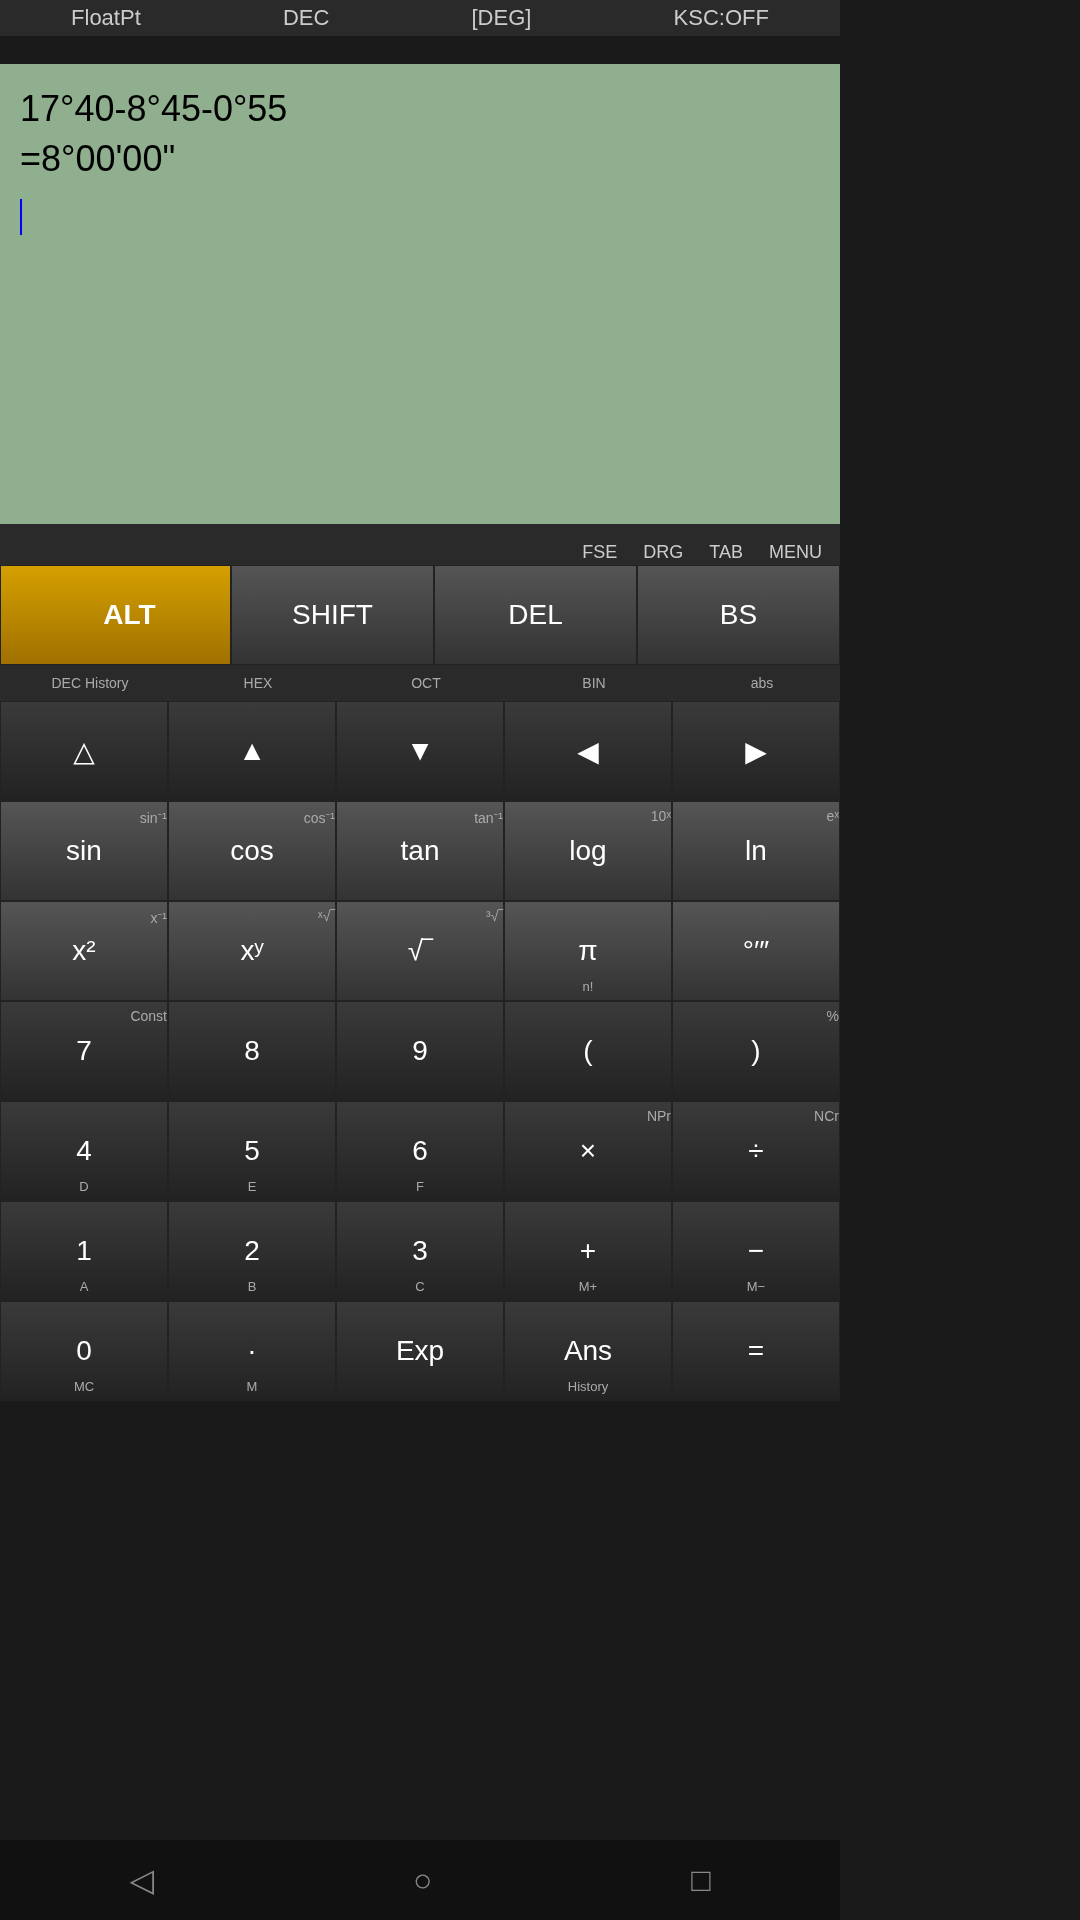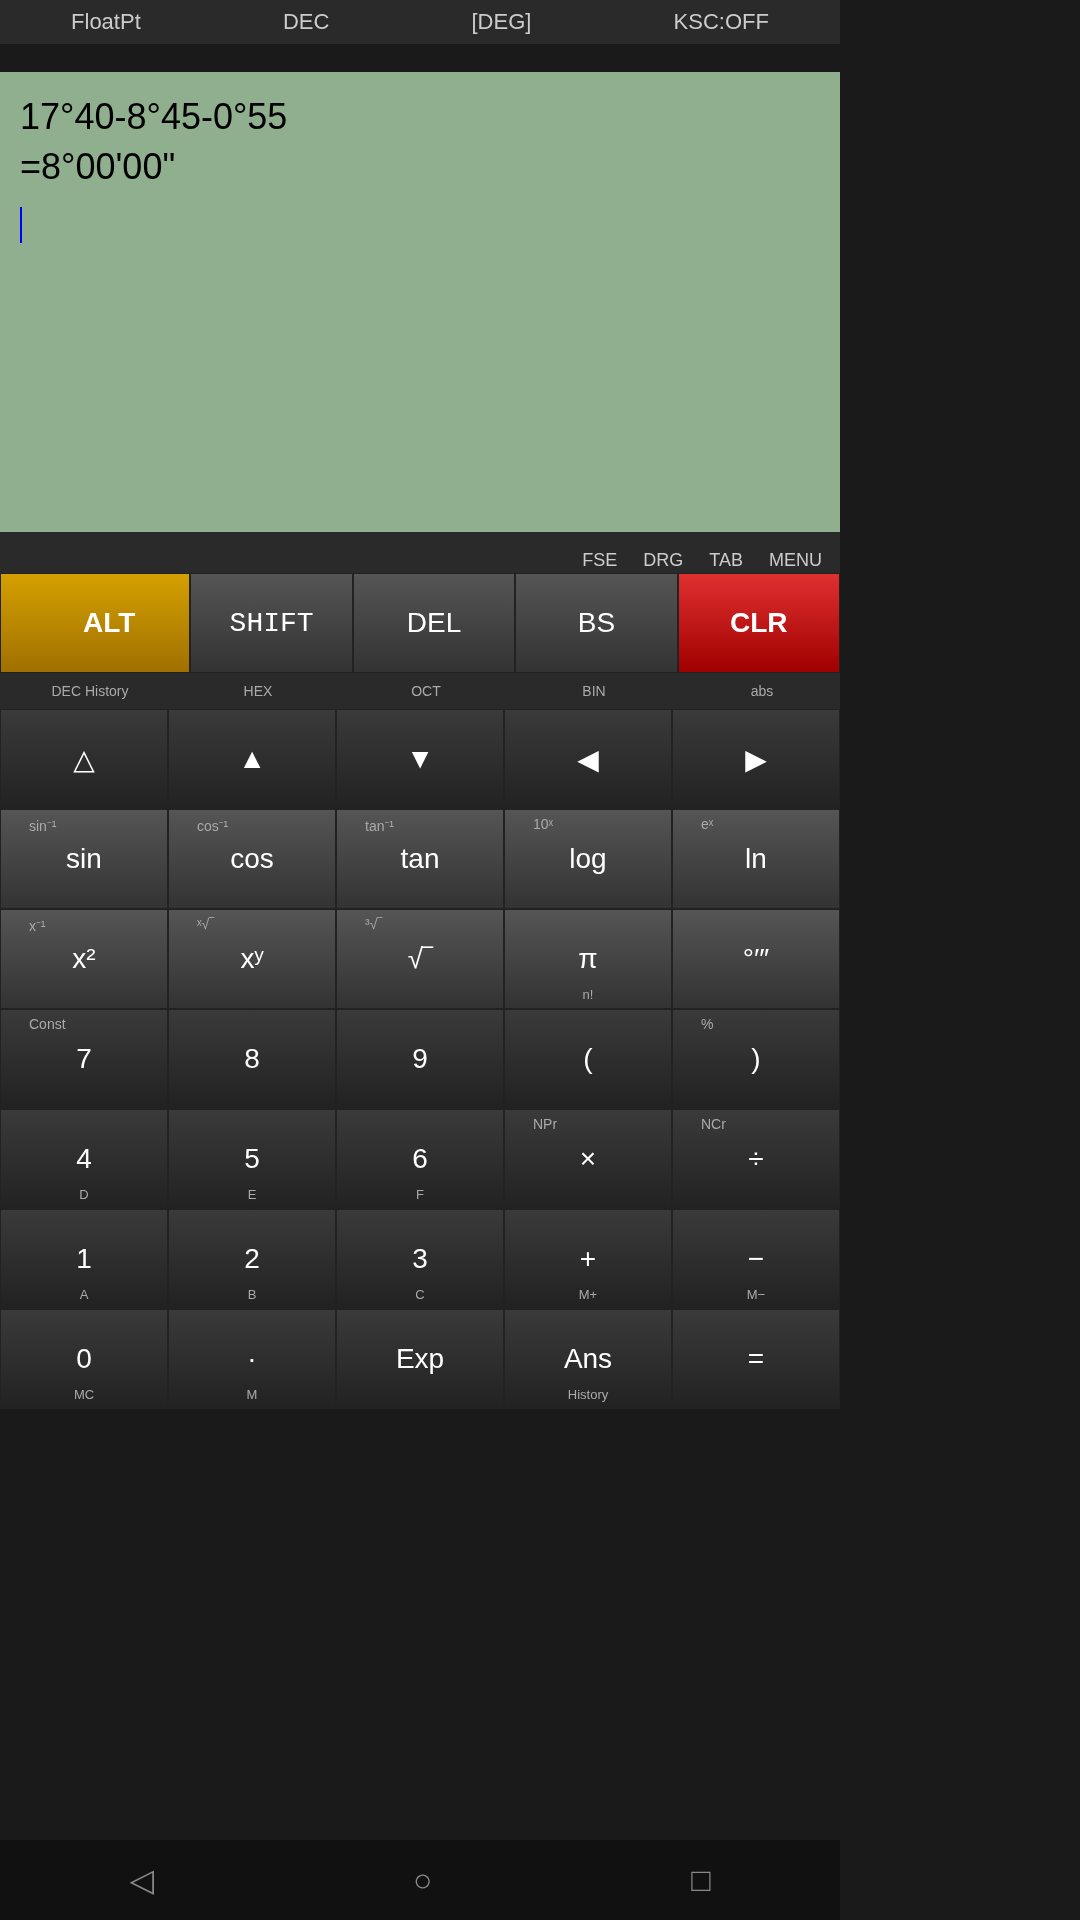--- a/index.html
+++ b/index.html
@@ -9,21 +9,21 @@
       background: #1a1a1a;
       font-family: Arial, sans-serif;
       overflow: hidden;
     }
 
     
     .status-bar {
       display: flex;
       justify-content: space-around;
       align-items: center;
-      height: 44px;
+      height: 36px;
       background: #2a2a2a;
       color: #ccc;
       font-size: 22px;
     }
 
     
     .display {
       background: #8faf8f;
       width: 100%;
       height: 460px;
@@ -77,42 +77,40 @@
       position: relative;
       user-select: none;
     }
 
     .calc-btn .superscript {
       position: absolute;
       top: 6px;
       font-size: 14px;
       color: #aaa;
       width: 100%;
-      text-align: left;
-      padding-left: 28px;
+      text-align: right;
     }
     .calc-btn .subscript {
       position: absolute;
       bottom: 6px;
       font-size: 13px;
       color: #aaa;
       width: 100%;
       text-align: center;
     }
 
     
     .btn-alt {
       background: linear-gradient(180deg, #d4a000 0%, #a07000 100%);
       color: #fff;
       font-weight: bold;
       padding-left: 28px;
     }
     .btn-shift {
       background: linear-gradient(180deg, #555 0%, #333 100%);
-      font-family: Liberation Mono, monospace;
     }
     .btn-clr {
       background: linear-gradient(180deg, #e03030 0%, #a00000 100%);
       font-weight: bold;
     }
     .btn-dark {
       background: linear-gradient(180deg, #3a3a3a 0%, #222 100%);
     }
 
     
@@ -175,23 +173,20 @@
   </button>
   <button class="calc-btn btn-shift">
     <span>SHIFT</span>
   </button>
   <button class="calc-btn">
     <span>DEL</span>
   </button>
   <button class="calc-btn">
     <span>BS</span>
   </button>
-  <button class="calc-btn btn-clr">
-    <span>CLR</span>
-  </button>
 </div>
 
 <div class="label-row">
   <div class="label-cell">
     <span>DEC  History</span>
   </div>
   <div class="label-cell">
     <span>HEX</span>
   </div>
   <div class="label-cell">

